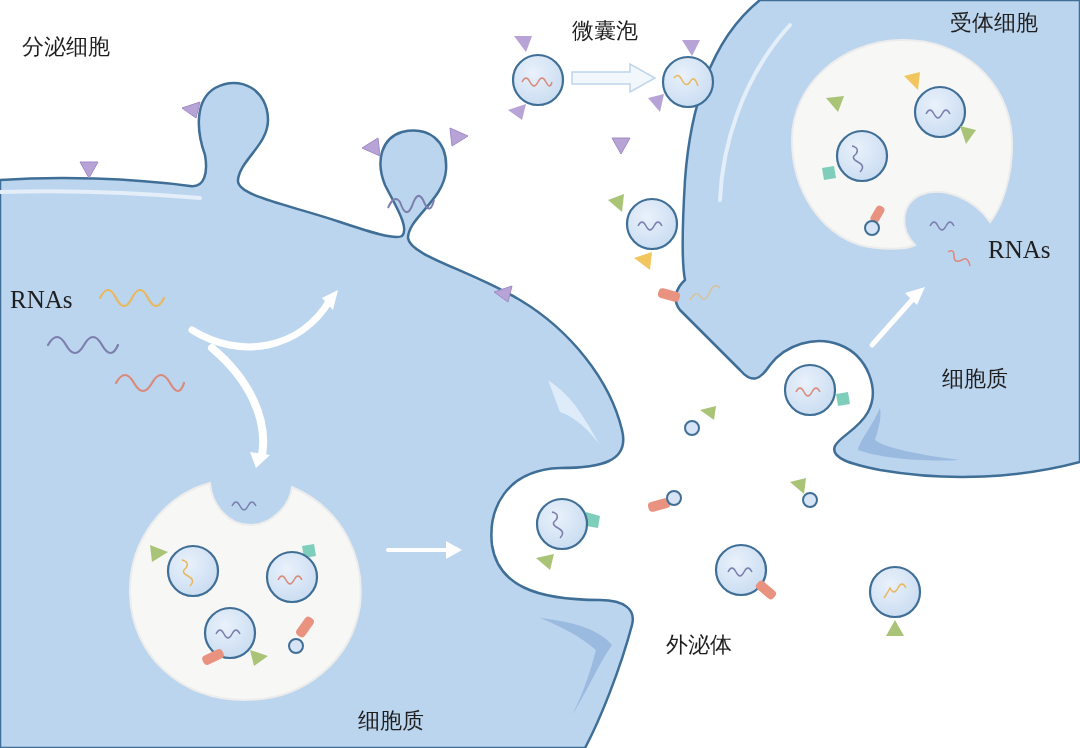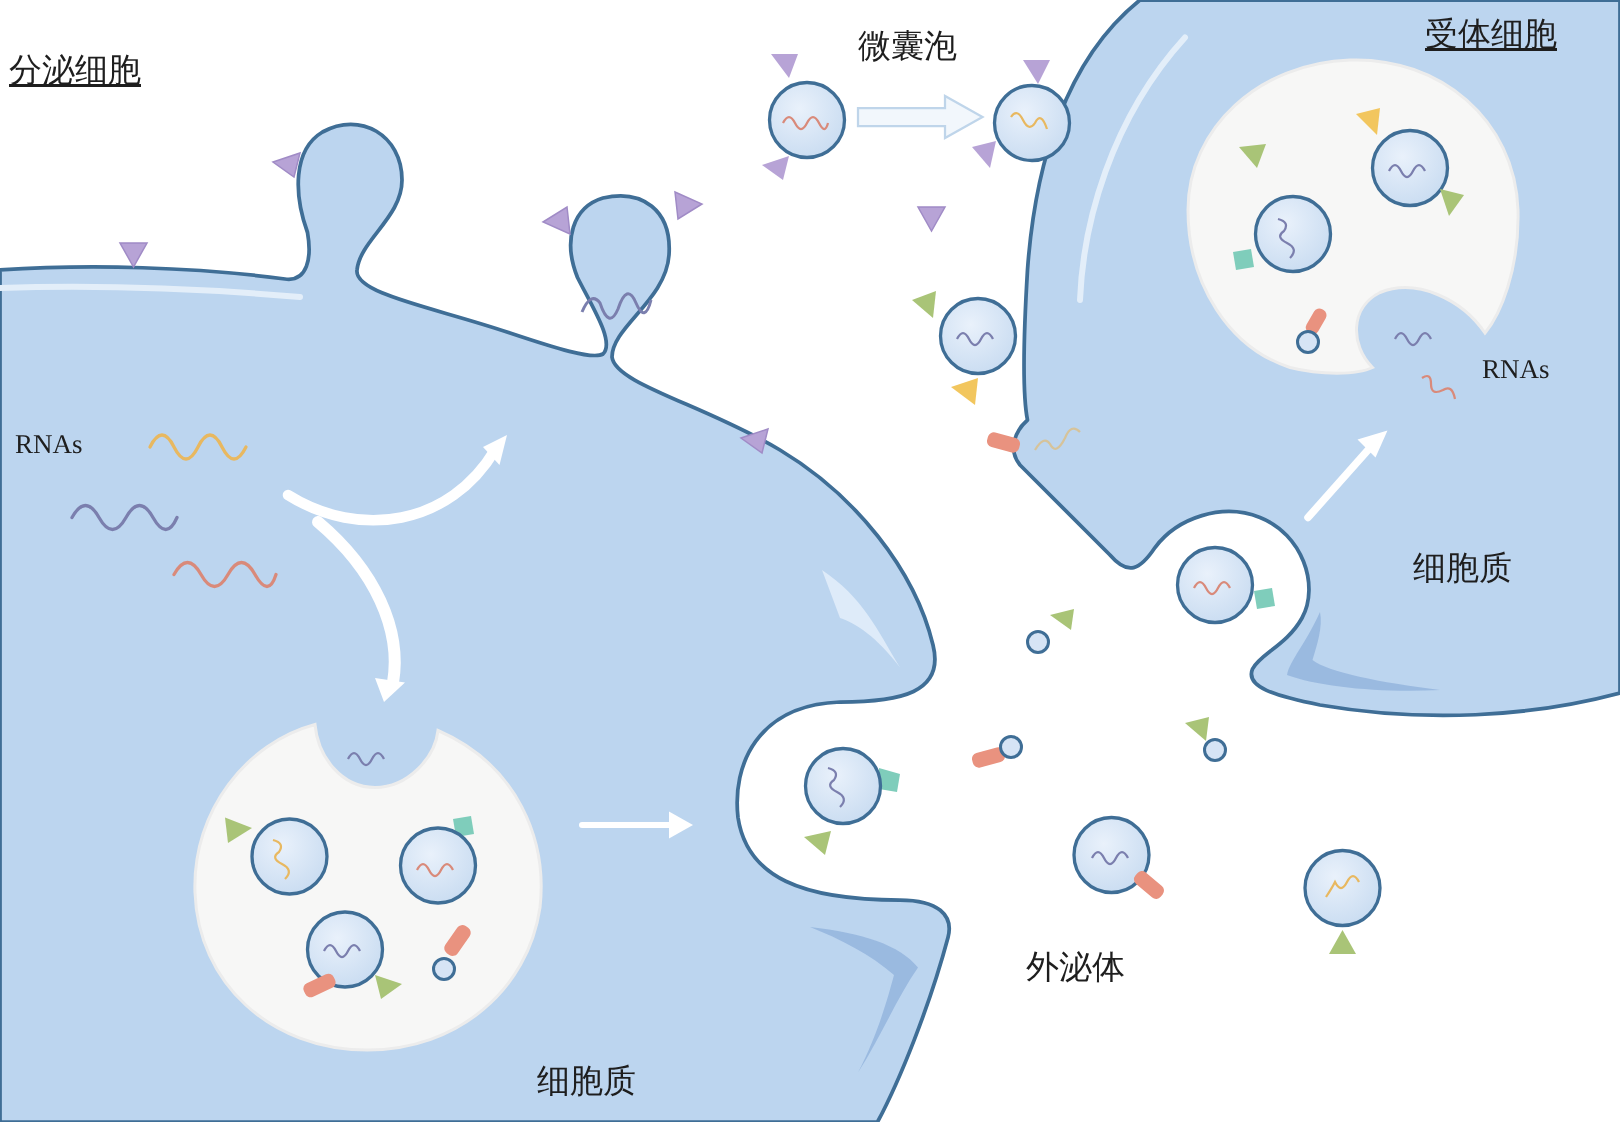--- a/index.html
+++ b/index.html
@@ -1,19 +1,19 @@
 <!DOCTYPE html>
 <html><head>
 <meta charset="utf-8">
 <style>
   html,body{margin:0;padding:0;background:#ffffff;}
   body{width:1080px;height:748px;overflow:hidden;position:relative;font-family:"DejaVu Sans",sans-serif;}
   #stage{position:absolute;left:0;top:0;width:1080px;height:748px;}
   .label{position:absolute;color:#1e1e1e;font-size:22px;font-family:"DejaVu Sans",sans-serif;white-space:nowrap;}
-  .label.serif{font-family:"Liberation Serif","DejaVu Serif",serif;font-size:18px;}
+  .label.serif{font-family:"Liberation Serif","DejaVu Serif",serif;font-size:25px;}
 </style>
 </head>
 <body>
 
 <div id="stage">
   <svg width="1080" height="748" viewBox="0 0 1080 748" xmlns="http://www.w3.org/2000/svg">
     <defs>
       <radialGradient id="vesGrad" cx="40%" cy="35%" r="70%">
         <stop offset="0%" stop-color="#e9f1fb"></stop>
         <stop offset="100%" stop-color="#c9dcf1"></stop>
@@ -194,21 +194,21 @@
       <rect x="755" y="585" width="22" height="10" rx="4" fill="#e9927f" transform="rotate(40 766 590)"></rect>
     </g>
     <g>
       <circle cx="895" cy="592" r="25" fill="url(#vesGrad)" stroke="#3f6e96" stroke-width="2.2"></circle>
       <path d="M884,598 q4,-6 6,-10 q4,8 8,0 q4,-8 8,0" stroke="#e8b860" stroke-width="1.5" fill="none"></path>
       <polygon points="886,636 904,636 895,620" fill="#a9c477"></polygon>
     </g>
   </svg>
 
   
-  <span class="label" style="left:6px;top:32px;text-decoration:underline;">分泌细胞</span>
+  <span class="label" style="left:22px;top:32px;">分泌细胞</span>
   <span class="label" style="left:572px;top:16px;">微囊泡</span>
-  <span class="label" style="left:950px;top:8px;text-decoration:underline;">受体细胞</span>
+  <span class="label" style="left:950px;top:8px;">受体细胞</span>
   <span class="label serif" style="left:10px;top:286px;">RNAs</span>
   <span class="label serif" style="left:988px;top:236px;">RNAs</span>
   <span class="label" style="left:358px;top:706px;">细胞质</span>
   <span class="label" style="left:942px;top:364px;">细胞质</span>
-  <span class="label" style="left:684px;top:630px;">外泌体</span>
+  <span class="label" style="left:666px;top:630px;">外泌体</span>
 </div>
 
 </body></html>

